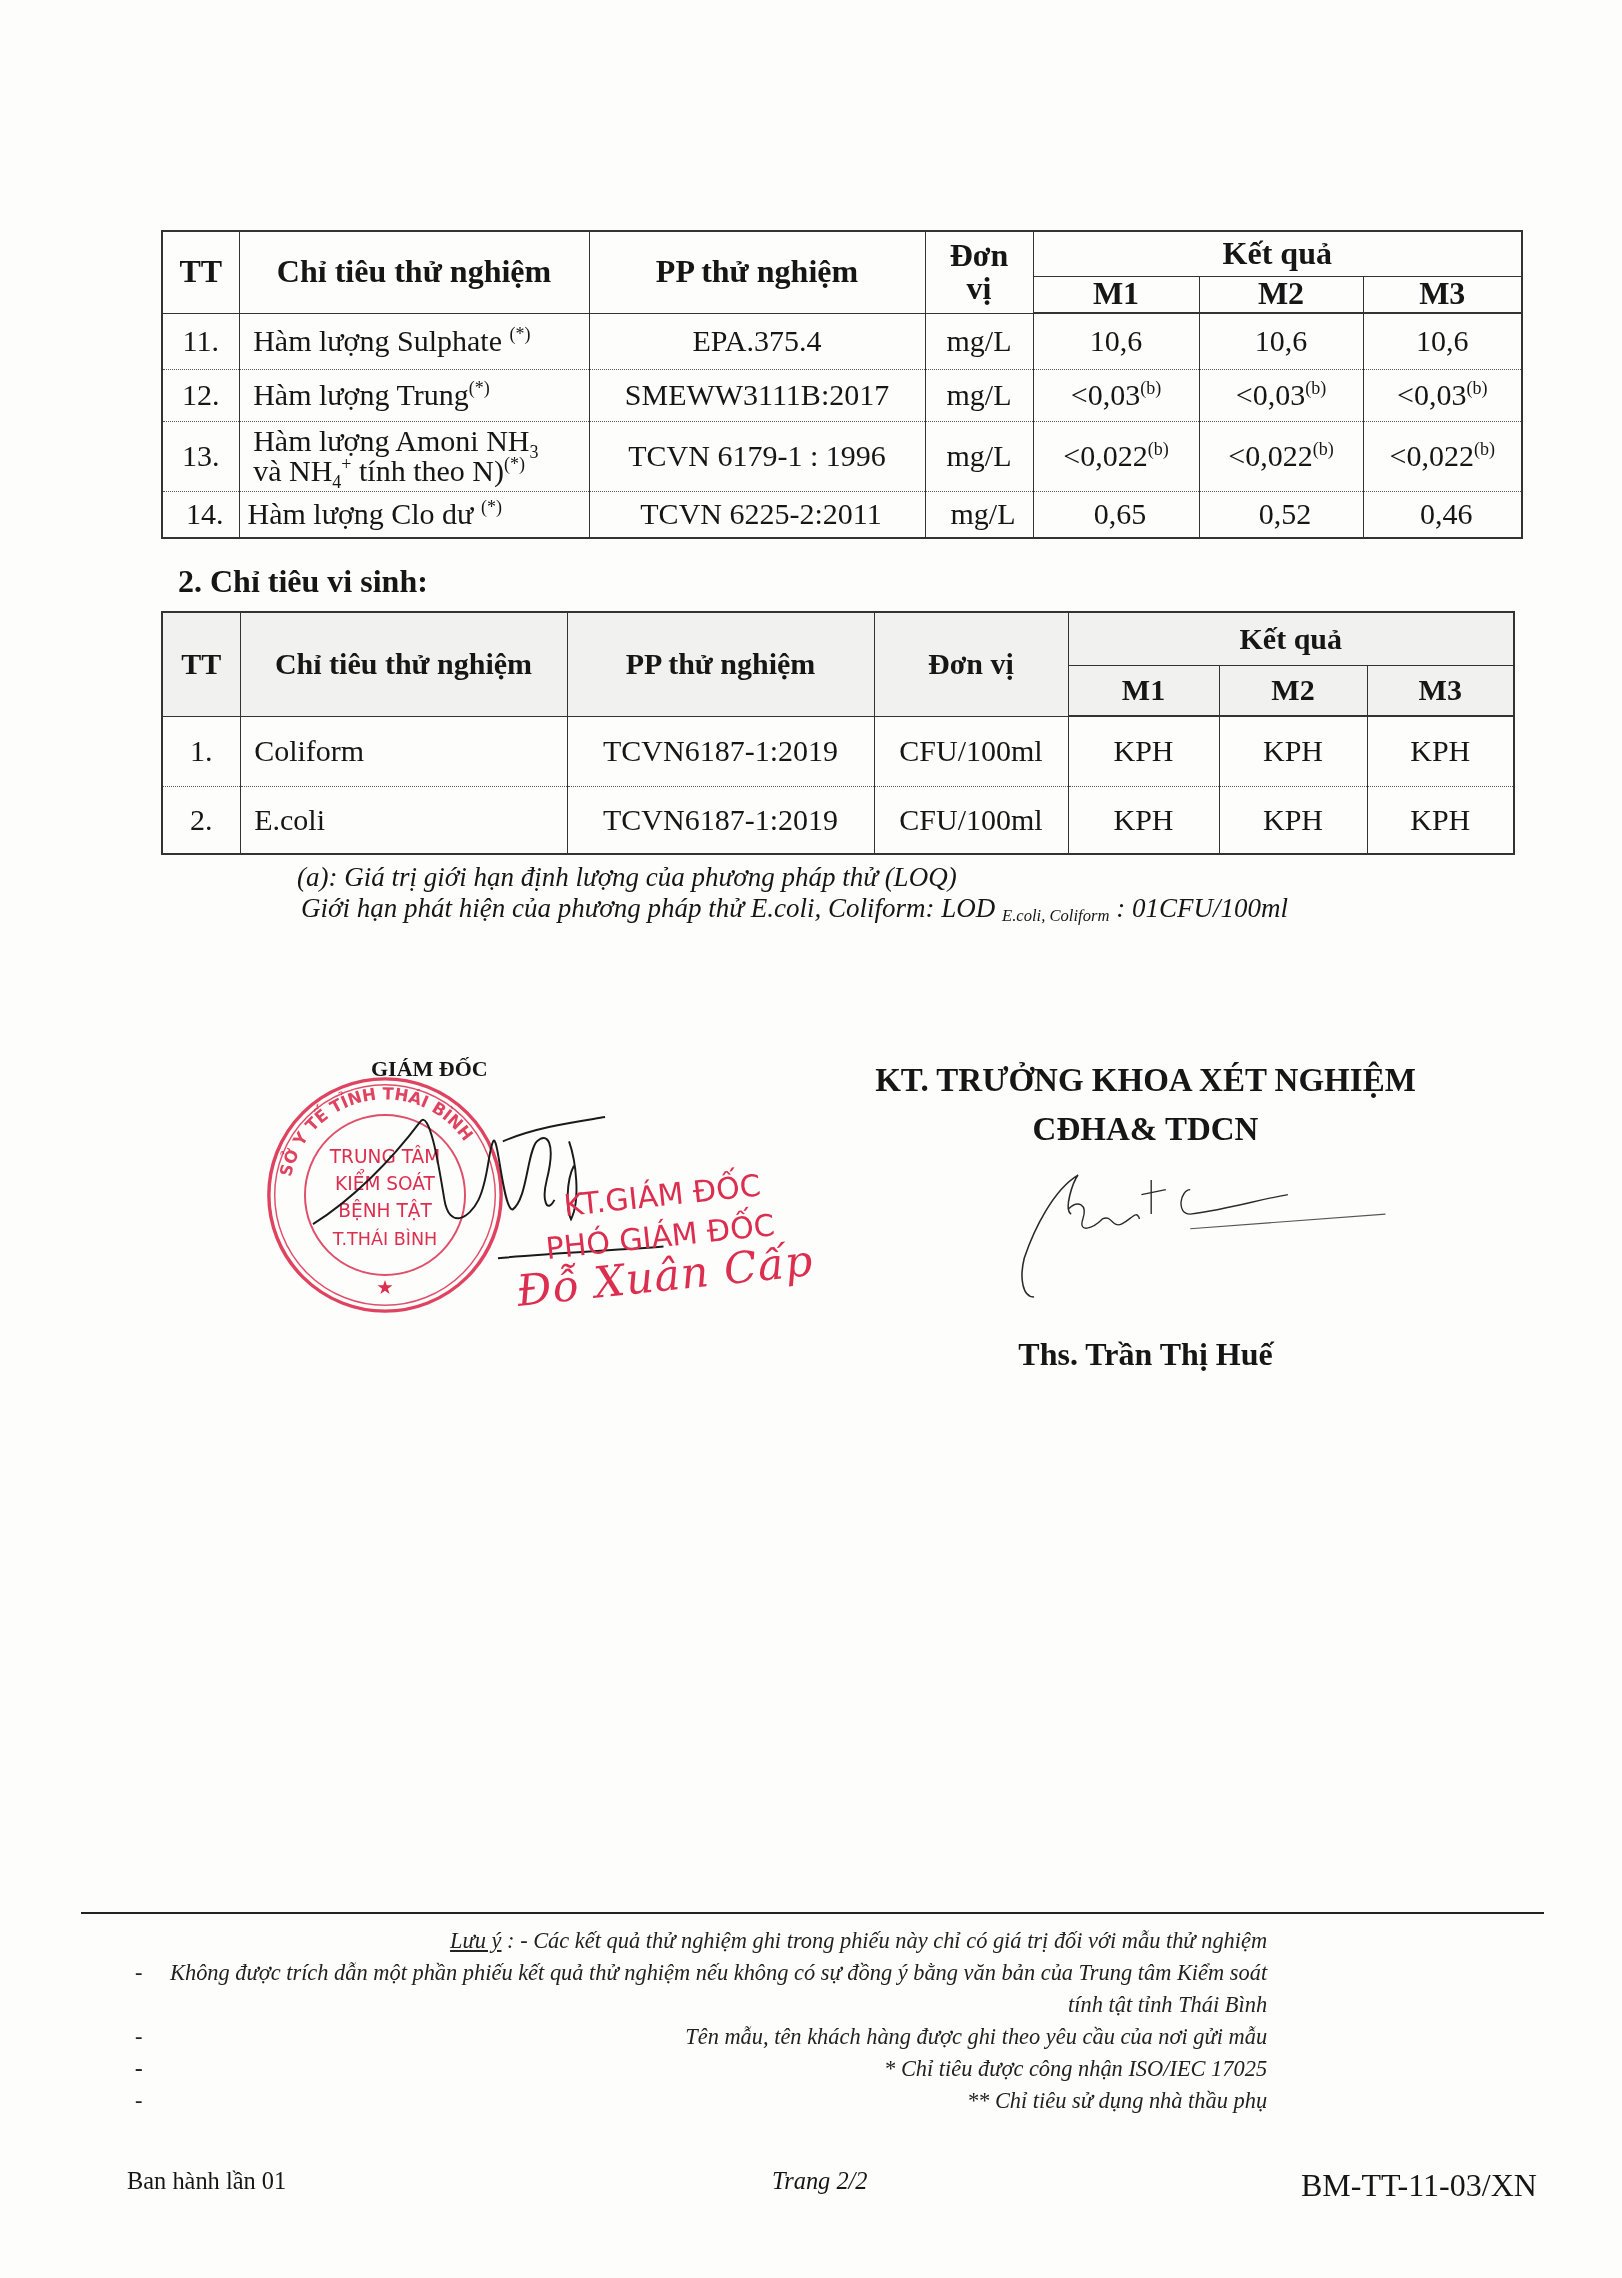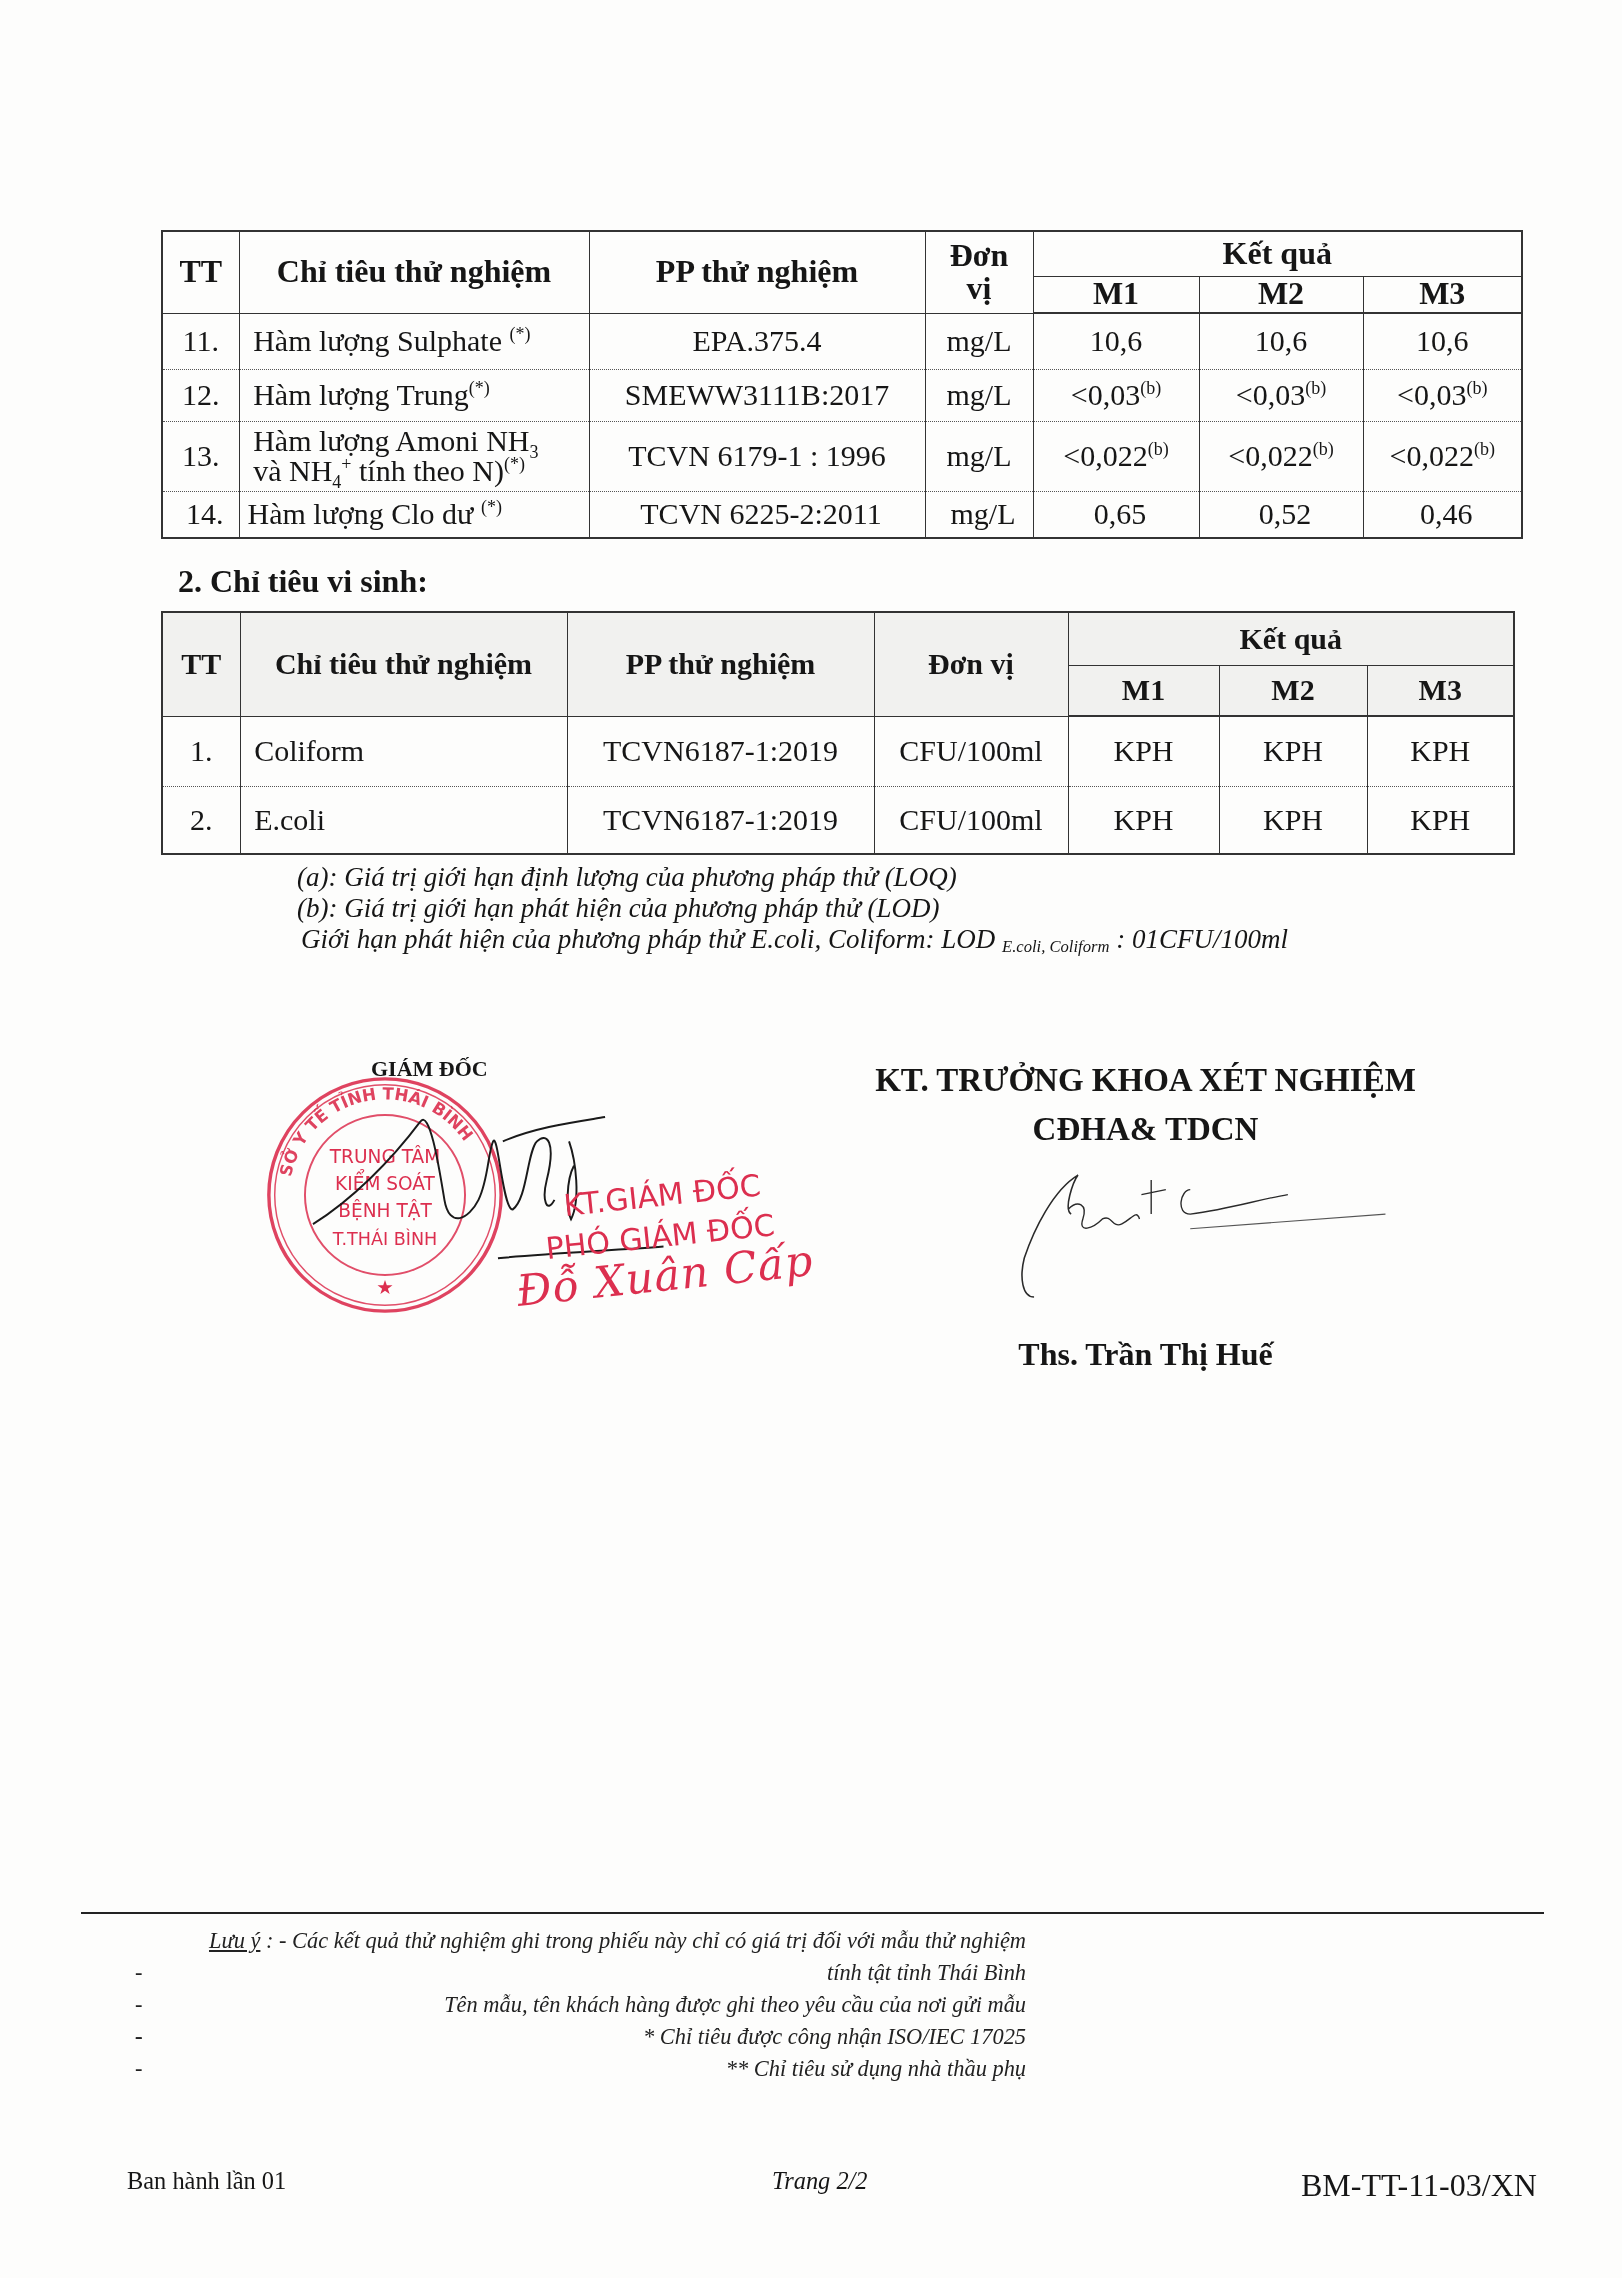--- a/index.html
+++ b/index.html
@@ -175,21 +175,20 @@
       <td>CFU/100ml</td>
       <td>KPH</td>
       <td>KPH</td>
       <td>KPH</td>
     </tr>
   </tbody>
 </table>
 
 <div class="abs notes">
   <div class="indent">(a): Giá trị giới hạn định lượng của phương pháp thử (LOQ)</div>
-  <div class="indent">(b): Giá trị giới hạn phát hiện của phương pháp thử (LOD)</div>
   <div class="indent2"><span>Giới hạn phát hiện của phương pháp thử E.coli, Coliform: LOD </span><span class="lod-sub">E.coli, Coliform</span><span> : 01CFU/100ml</span></div>
 </div>
 
 <div class="abs sig-left-title">GIÁM ĐỐC</div>
 
 <svg class="abs stamp" viewBox="0 0 250 250">
   <defs>
     <path id="ringPath" d="M 125,125 m -98,0 a 98,98 0 1,1 196,0 a 98,98 0 1,1 -196,0"></path>
   </defs>
   <circle cx="125" cy="125" r="119" fill="none" stroke="#dc2f4f" stroke-width="3.5" opacity="0.9"></circle>
@@ -228,21 +227,21 @@
   <path d="M 200,20 C 190,20 185,45 200,45 C 240,40 270,30 300,25" fill="none" stroke="#2a2a2a" stroke-width="1.4"></path>
   <path d="M 200,60 C 260,55 330,50 400,45" fill="none" stroke="#555" stroke-width="1.2"></path>
 </svg>
 
 <div class="abs sig-right-name">Ths. Trần Thị Huế</div>
 
 <div class="abs rule"></div>
 
 <div class="abs footnotes">
   <div class="row first"><span class="u">Lưu ý</span><span> : - Các kết quả thử nghiệm ghi trong phiếu này chỉ có giá trị đối với mẫu thử nghiệm</span></div>
-  <div class="row"><span class="dash">-</span></div>
+  <div class="row"><span class="dash">-</span><span>Không được trích dẫn một phần phiếu kết quả thử nghiệm nếu không có sự đồng ý bằng văn bản của Trung tâm Kiểm soát</span></div>
   <div class="row"><span>tính tật tỉnh Thái Bình</span></div>
   <div class="row"><span class="dash">-</span><span>Tên mẫu, tên khách hàng được ghi theo yêu cầu của nơi gửi mẫu</span></div>
   <div class="row"><span class="dash">-</span></div>
   <div class="row"><span class="dash">-</span><span>* Chỉ tiêu được công nhận ISO/IEC 17025</span></div>
   <div class="row"><span class="dash">-</span><span style="white-space:pre"> ** Chỉ tiêu sử dụng nhà thầu phụ</span></div>
 </div>
 
 <div class="abs footer-left">Ban hành lần 01</div>
 <div class="abs footer-center">Trang 2/2</div>
 <div class="abs footer-right">BM-TT-11-03/XN</div>

